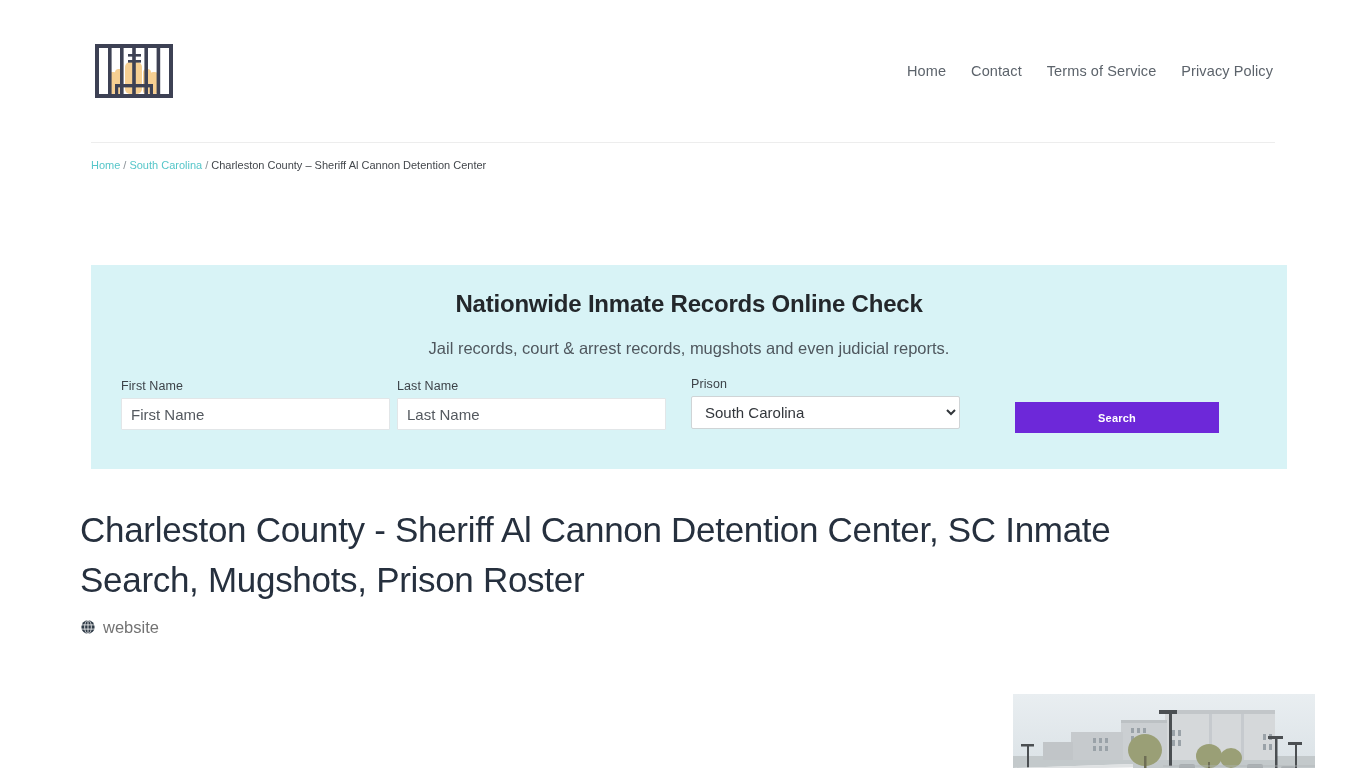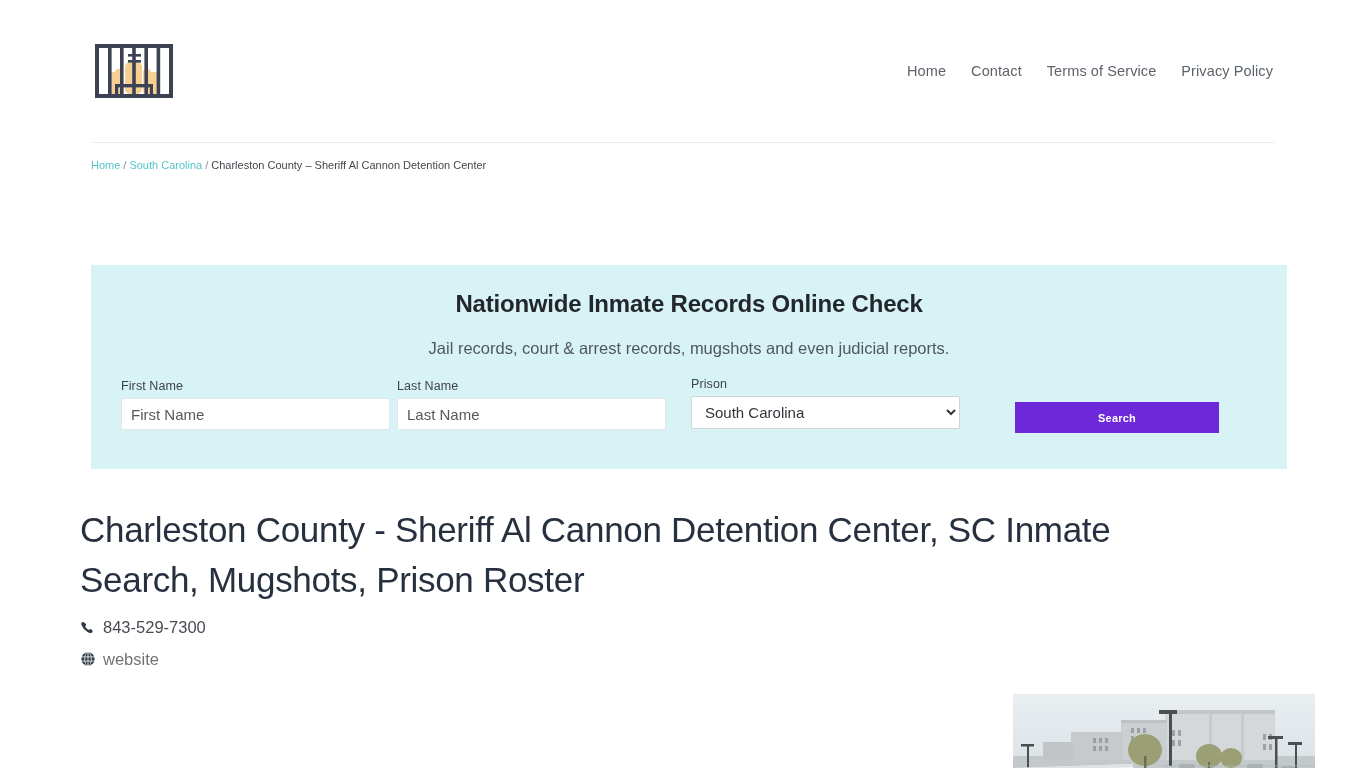--- a/index.html
+++ b/index.html
@@ -257,28 +257,20 @@
 
       <button class="search-btn">Search</button>
     </div>
   </section>
 
   <article class="article">
     <h1 class="article-title">Charleston County - Sheriff Al Cannon Detention Center, SC Inmate Search, Mugshots, Prison Roster</h1>
 
     <ul class="meta-list">
 
-      <li class="meta-item">
-        <span class="meta-icon">
-          <svg width="13" height="13" viewBox="0 0 16 16" fill="#2e3a46">
-            <path d="M3.1 1.2a1.2 1.2 0 0 0-1.6.2L.8 2.3C.3 2.9.2 3.7.5 4.5c.9 2.3 2.4 4.4 4.2 6.2 1.8 1.8 3.9 3.3 6.2 4.2.8.3 1.6.2 2.2-.3l.9-.7a1.2 1.2 0 0 0 .2-1.6l-1.5-2a1.1 1.1 0 0 0-1.4-.3l-1.5.8c-.3.2-.7.1-1-.1a14 14 0 0 1-3.3-3.3c-.2-.3-.3-.7-.1-1l.8-1.5a1.1 1.1 0 0 0-.3-1.4l-2-1.3z"></path>
-          </svg>
-        </span>
-        <span>843-529-7300</span>
-      </li>
 
 
       <li class="meta-item">
         <span class="meta-icon">
           <svg width="14" height="14" viewBox="0 0 16 16" fill="#2e3a46">
             <circle cx="8" cy="8" r="7.6"></circle>
             <path d="M8 .4C5.9.4 4.2 3.8 4.2 8S5.9 15.6 8 15.6 11.8 12.2 11.8 8 10.1.4 8 .4z" fill="none" stroke="#ffffff" stroke-width="0.9"></path>
             <path d="M.7 5.6h14.6M.7 10.4h14.6M8 .4v15.2" stroke="#ffffff" stroke-width="0.9" fill="none"></path>
           </svg>
         </span>

